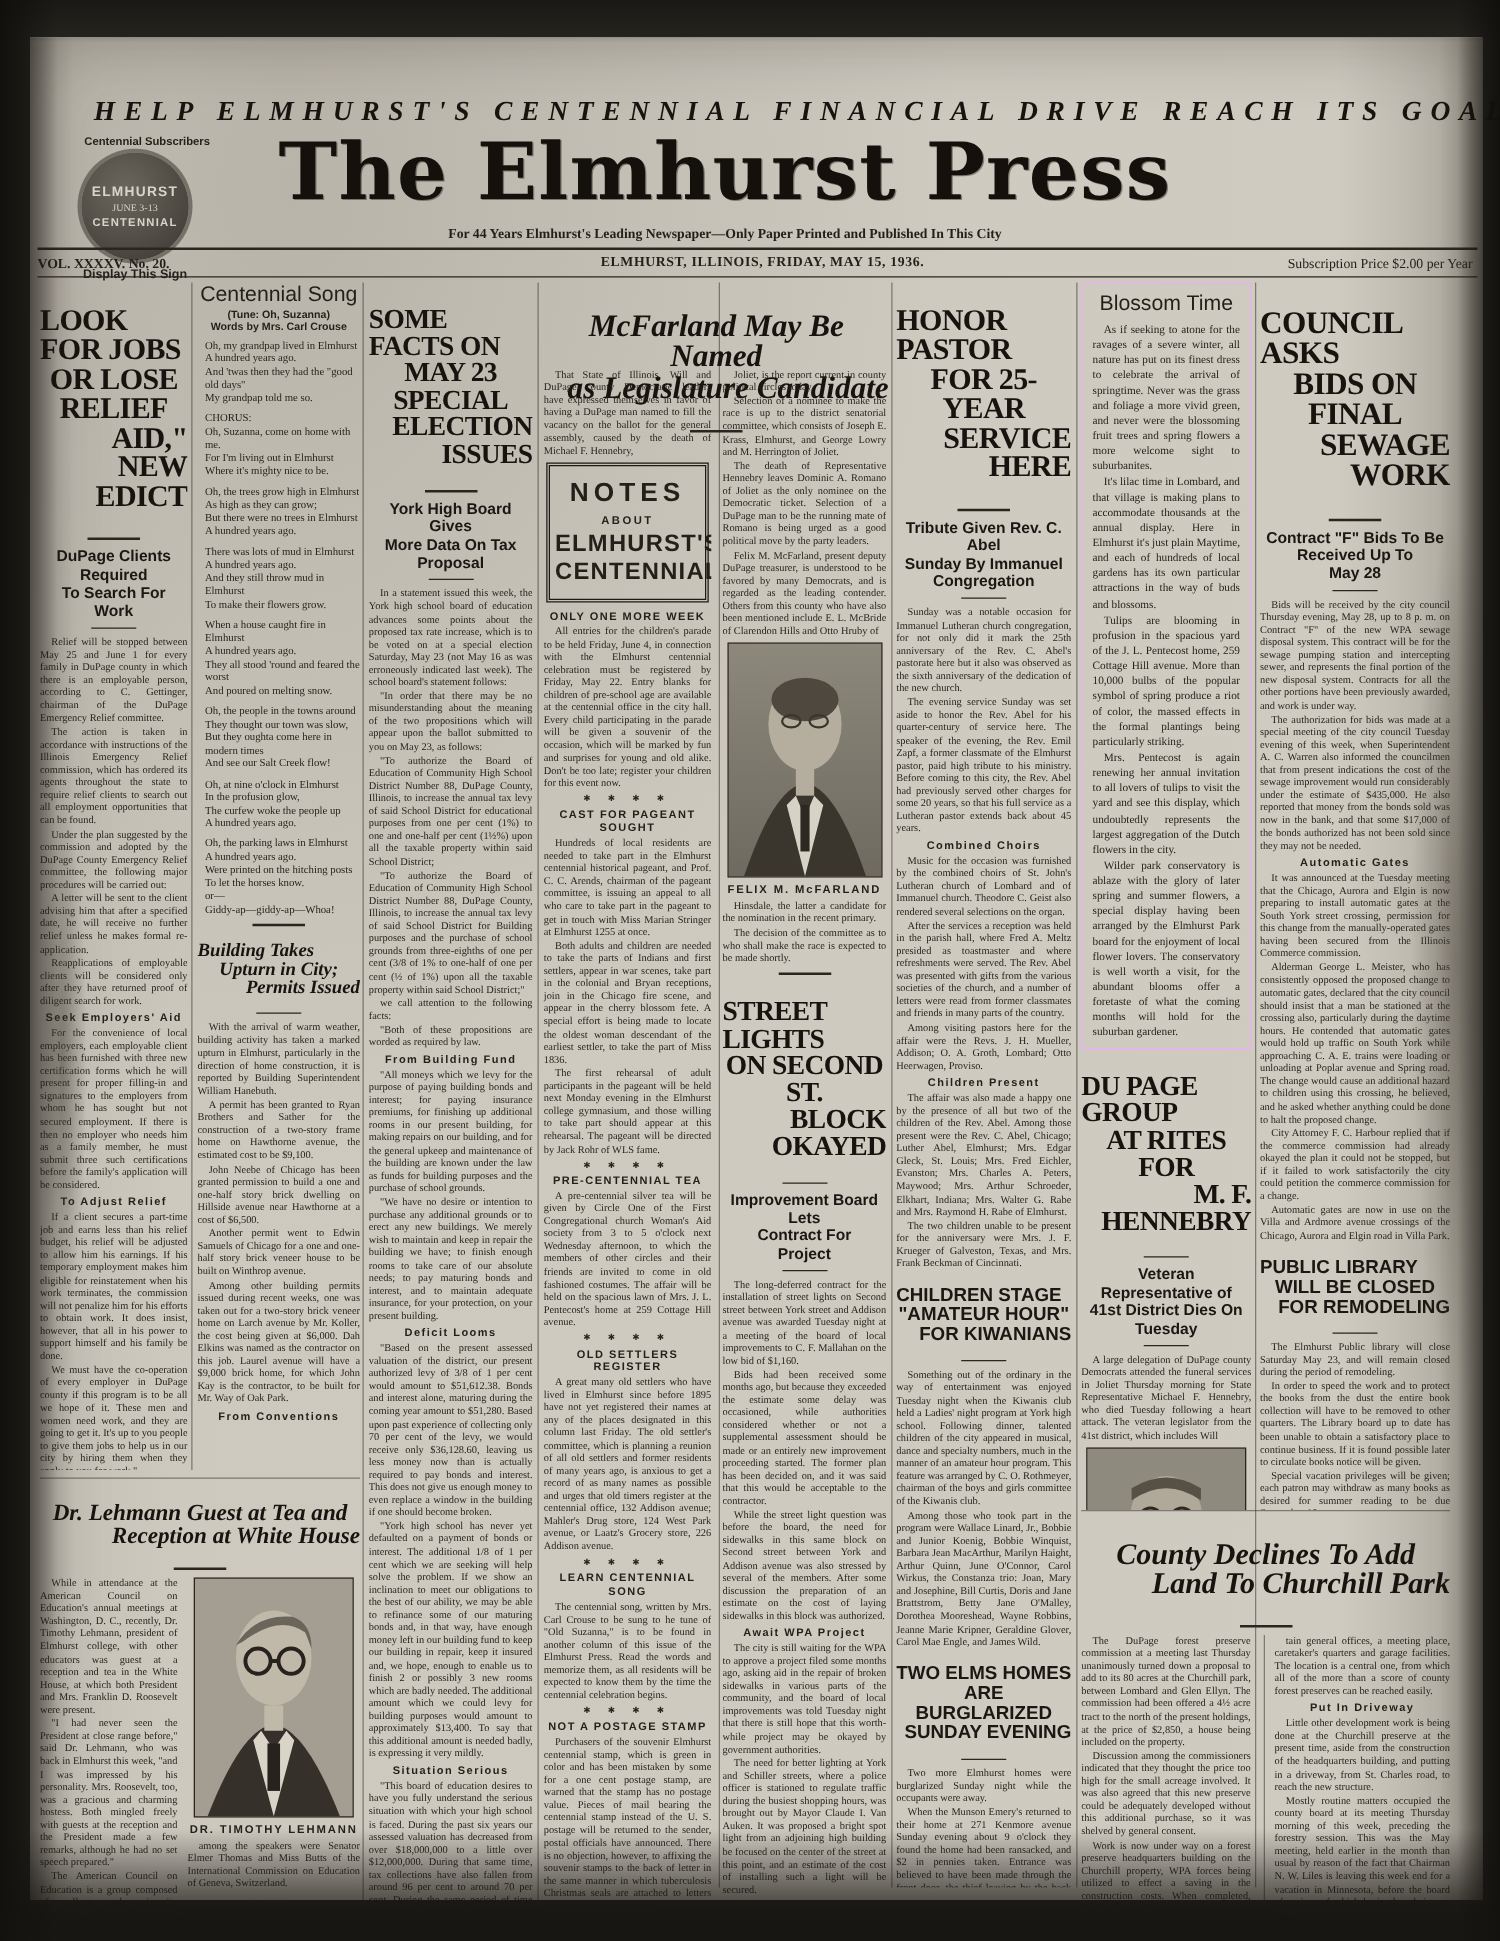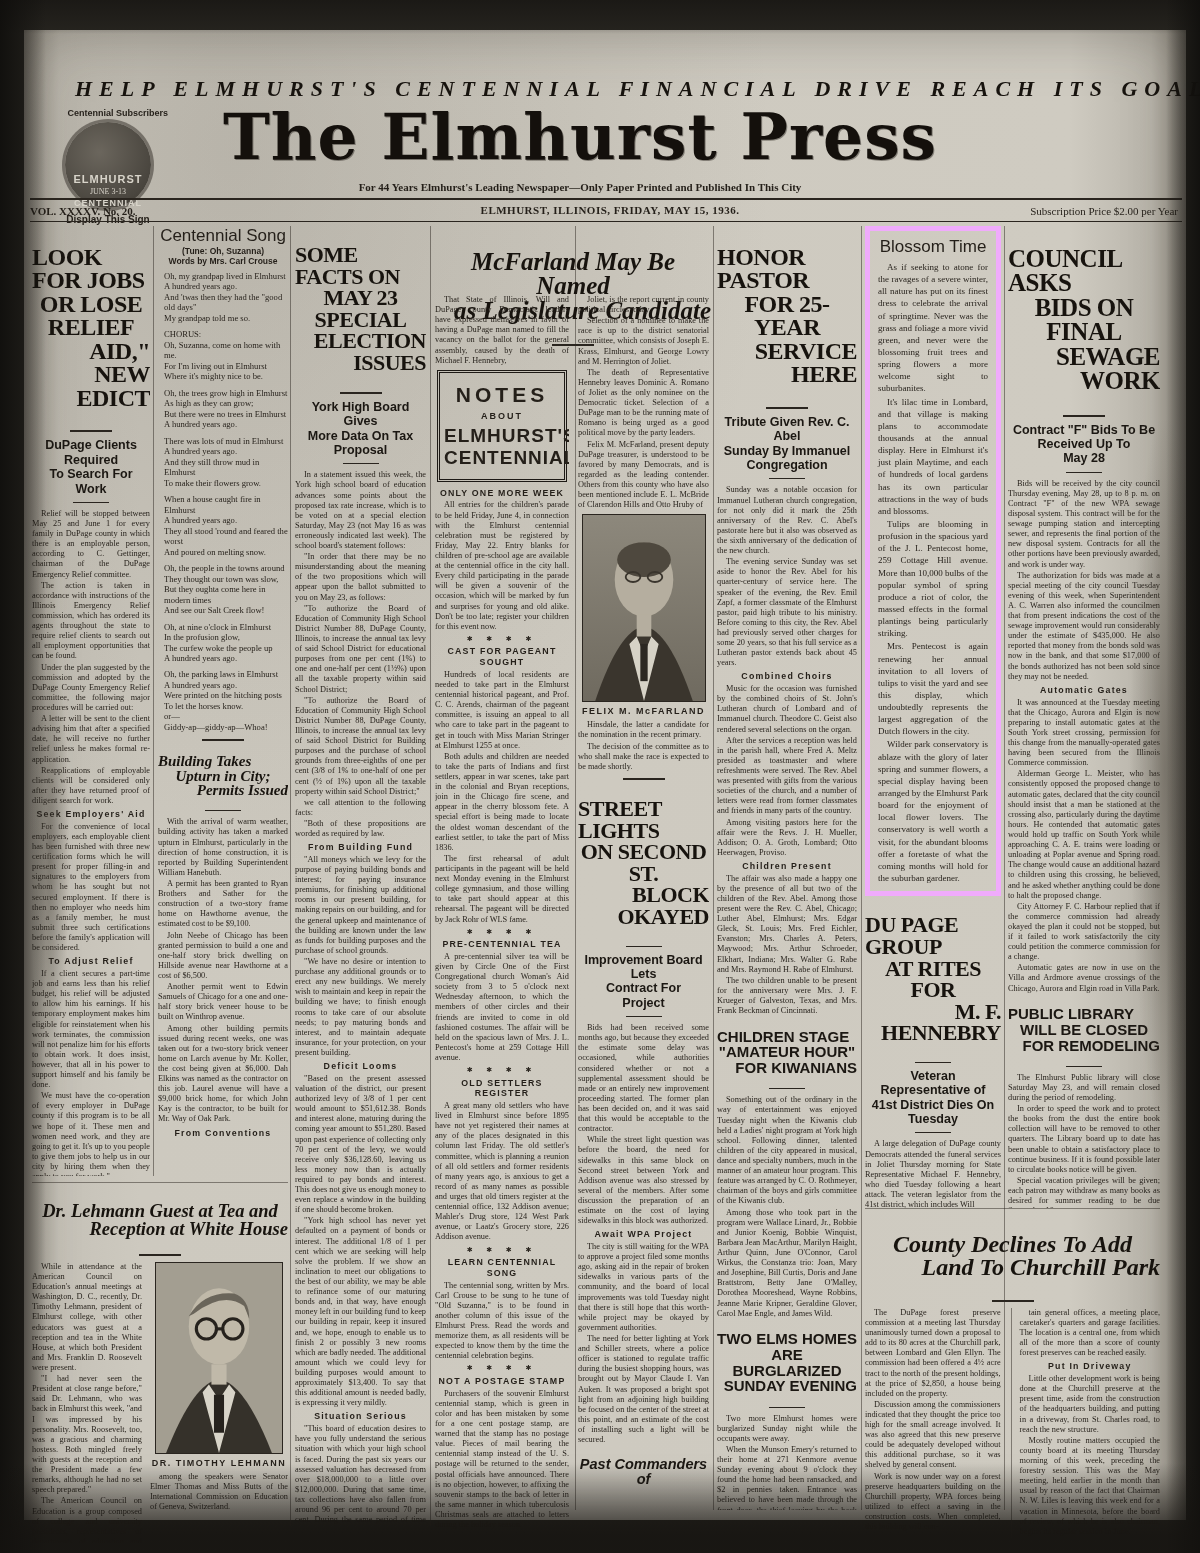--- a/index.html
+++ b/index.html
@@ -20,21 +20,21 @@
   #blotch2{left:1130px;top:420px;width:70px;height:700px;background:radial-gradient(ellipse,rgba(70,64,55,.4),rgba(0,0,0,0) 72%);}
 
   
   #banner{position:absolute;left:75px;top:76px;width:1040px;text-align:center;
           font-family:"Liberation Serif",serif;font-style:italic;font-weight:bold;
           font-size:22px;letter-spacing:7px;color:#17130e;white-space:nowrap;}
   #seal-wrap{position:absolute;left:48px;top:108px;width:120px;text-align:center;}
   #seal-top{font-family:"Liberation Sans",sans-serif;font-weight:bold;font-size:9px;text-align:right;}
   #seal{margin:4px auto 0;width:86px;height:86px;border-radius:50%;
         background:radial-gradient(circle at 40% 35%,#6b665d,#4a463f 70%,#3a362f);
-        color:#d8d4ca;display:flex;flex-direction:column;justify-content:flex-end;align-items:center;
+        color:#d8d4ca;display:flex;flex-direction:column;justify-content:center;align-items:center;
         box-shadow:0 0 0 3px rgba(70,65,58,.6);}
   #seal .s1{font-family:"Liberation Sans",sans-serif;font-weight:bold;font-size:11px;letter-spacing:1px;}
   #seal .s2{font-size:8px;margin:2px 0;}
   #seal .s3{font-family:"Liberation Sans",sans-serif;font-weight:bold;font-size:9px;letter-spacing:1px;}
   #seal-bottom{margin-top:6px;font-family:"Liberation Sans",sans-serif;font-weight:bold;font-size:10px;}
   #masthead{position:absolute;left:200px;top:100px;width:760px;text-align:center;
             font-family:"DejaVu Serif",serif;font-weight:bold;font-size:63px;color:#14100c;
             text-shadow:1px 1px 0 rgba(20,16,10,.4);letter-spacing:1px;}
   #tagline{position:absolute;left:240px;top:181px;width:680px;text-align:center;
            font-family:"Liberation Serif",serif;font-weight:bold;font-size:11px;}
@@ -65,21 +65,21 @@
   .body.big{font-size:9px;line-height:1.35;}
   p.para{margin:0 0 1px 0;text-indent:9px;text-align:justify;}
   p.lyrics{white-space:pre-line;text-indent:0;text-align:left;margin:0 0 6px 2px;padding-left:4px;}
   .sec-head{font-family:"Liberation Sans",sans-serif;font-weight:bold;font-size:8.8px;
             text-align:center;letter-spacing:1.2px;margin:3px 0 2px;}
   .stars{text-align:center;font-size:7px;letter-spacing:6px;margin:3px 0;color:#2a251f;}
   .photo{border:1px solid #2a251f;background:#a9a499;position:relative;overflow:hidden;margin:4px auto;}
   .photo svg{display:block;width:100%;height:100%;}
   .caption{font-family:"Liberation Sans",sans-serif;font-weight:bold;font-size:9px;
            text-align:center;letter-spacing:1.5px;margin:2px 0 4px;}
-  .boxed{border:5px solid #f0abfc;padding:6px 8px;}
+  .boxed{border:1px solid #f0abfc;padding:6px 8px;}
   .notes-box{border:3px double #1d1915;padding:10px 4px;text-align:center;margin:4px 2px 6px;}
   .notes-box .n1{font-family:"Liberation Sans",sans-serif;font-weight:bold;font-size:21px;letter-spacing:4px;}
   .notes-box .n2{font-family:"Liberation Sans",sans-serif;font-weight:bold;font-size:9px;letter-spacing:2px;margin:4px 0;}
   .notes-box .n3,.notes-box .n4{font-family:"Liberation Sans",sans-serif;font-weight:bold;font-size:19px;letter-spacing:1px;}
   .song-title{font-family:"Liberation Sans",sans-serif;font-weight:normal;font-size:17px;text-align:center;}
   .song-meta{font-family:"Liberation Sans",sans-serif;font-weight:bold;font-size:8.5px;text-align:center;}
   .sans-head{font-family:"Liberation Sans",sans-serif;font-weight:bold;color:#1b1712;line-height:1.05;}
 </style>
 </head>
 <body>
@@ -313,20 +313,21 @@
           <div>STREET LIGHTS</div>
           <div>ON SECOND ST.</div>
           <div>BLOCK OKAYED</div>
         </h2>
       <div class="rule thin"></div>
       <div class="deck">Improvement Board Lets
 Contract For
 Project</div>
       <div class="rule thin"></div>
       <div class="body">
+          <p class="para">The long-deferred contract for the installation of street lights on Second street between York street and Addison avenue was awarded Tuesday night at a meeting of the board of local improvements to C. F. Mallahan on the low bid of $1,160.</p>
           <p class="para">Bids had been received some months ago, but because they exceeded the estimate some delay was occasioned, while authorities considered whether or not a supplemental assessment should be made or an entirely new improvement proceeding started. The former plan has been decided on, and it was said that this would be acceptable to the contractor.</p>
           <p class="para">While the street light question was before the board, the need for sidewalks in this same block on Second street between York and Addison avenue was also stressed by several of the members. After some discussion the preparation of an estimate on the cost of laying sidewalks in this block was authorized.</p>
           <div class="sec-head">Await WPA Project</div>
           <p class="para">The city is still waiting for the WPA to approve a project filed some months ago, asking aid in the repair of broken sidewalks in various parts of the community, and the board of local improvements was told Tuesday night that there is still hope that this worth-while project may be okayed by government authorities.</p>
           <p class="para">The need for better lighting at York and Schiller streets, where a police officer is stationed to regulate traffic during the busiest shopping hours, was brought out by Mayor Claude I. Van Auken. It was proposed a bright spot light from an adjoining high building be focused on the center of the street at this point, and an estimate of the cost of installing such a light will be secured.</p>
         </div>
     </section>
     <section class="art">
       <h2 class="sans-head stag2" style="font-size:14.5px">
           <div>Past Commanders of</div>

